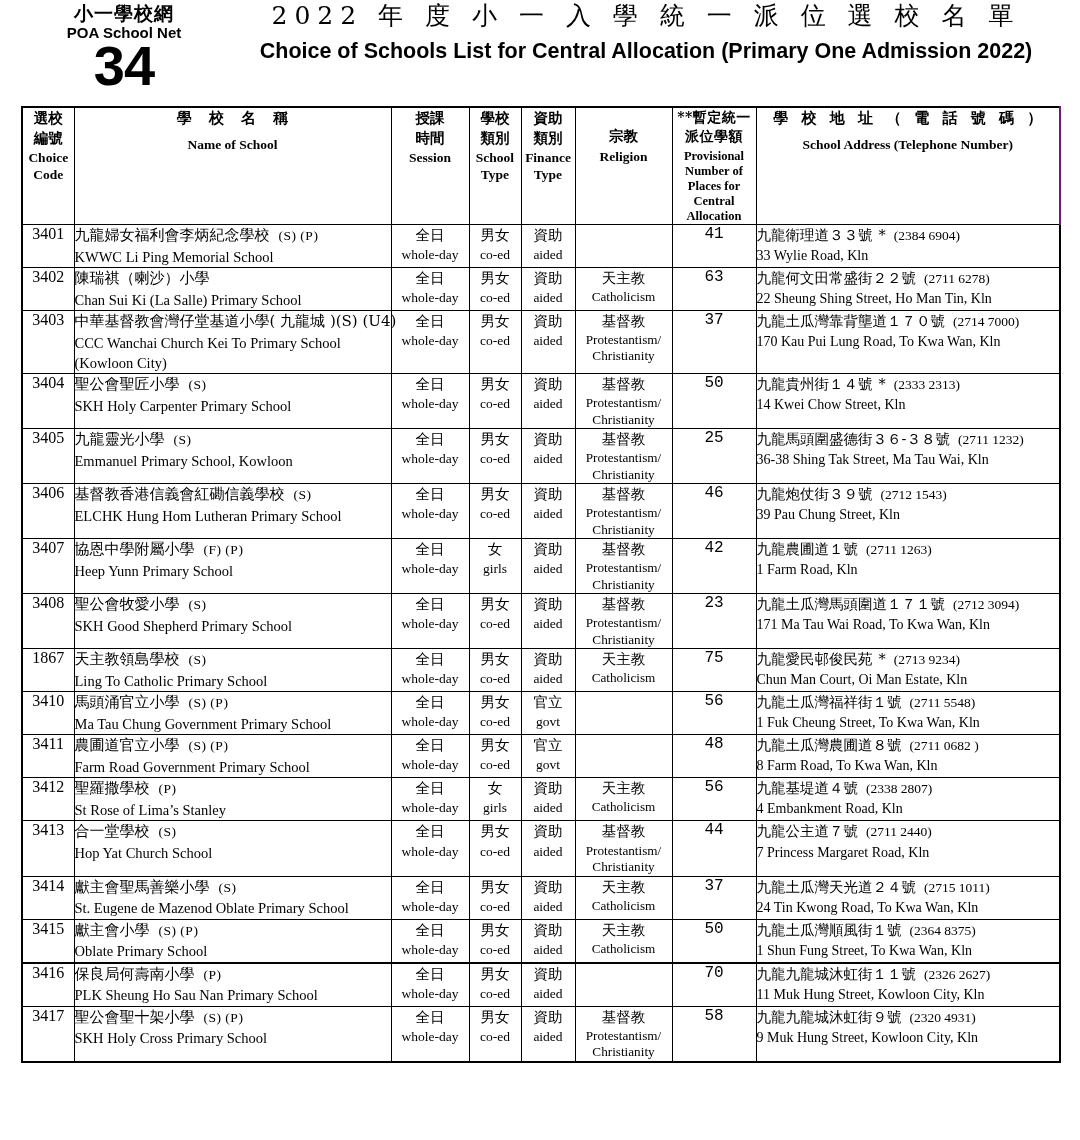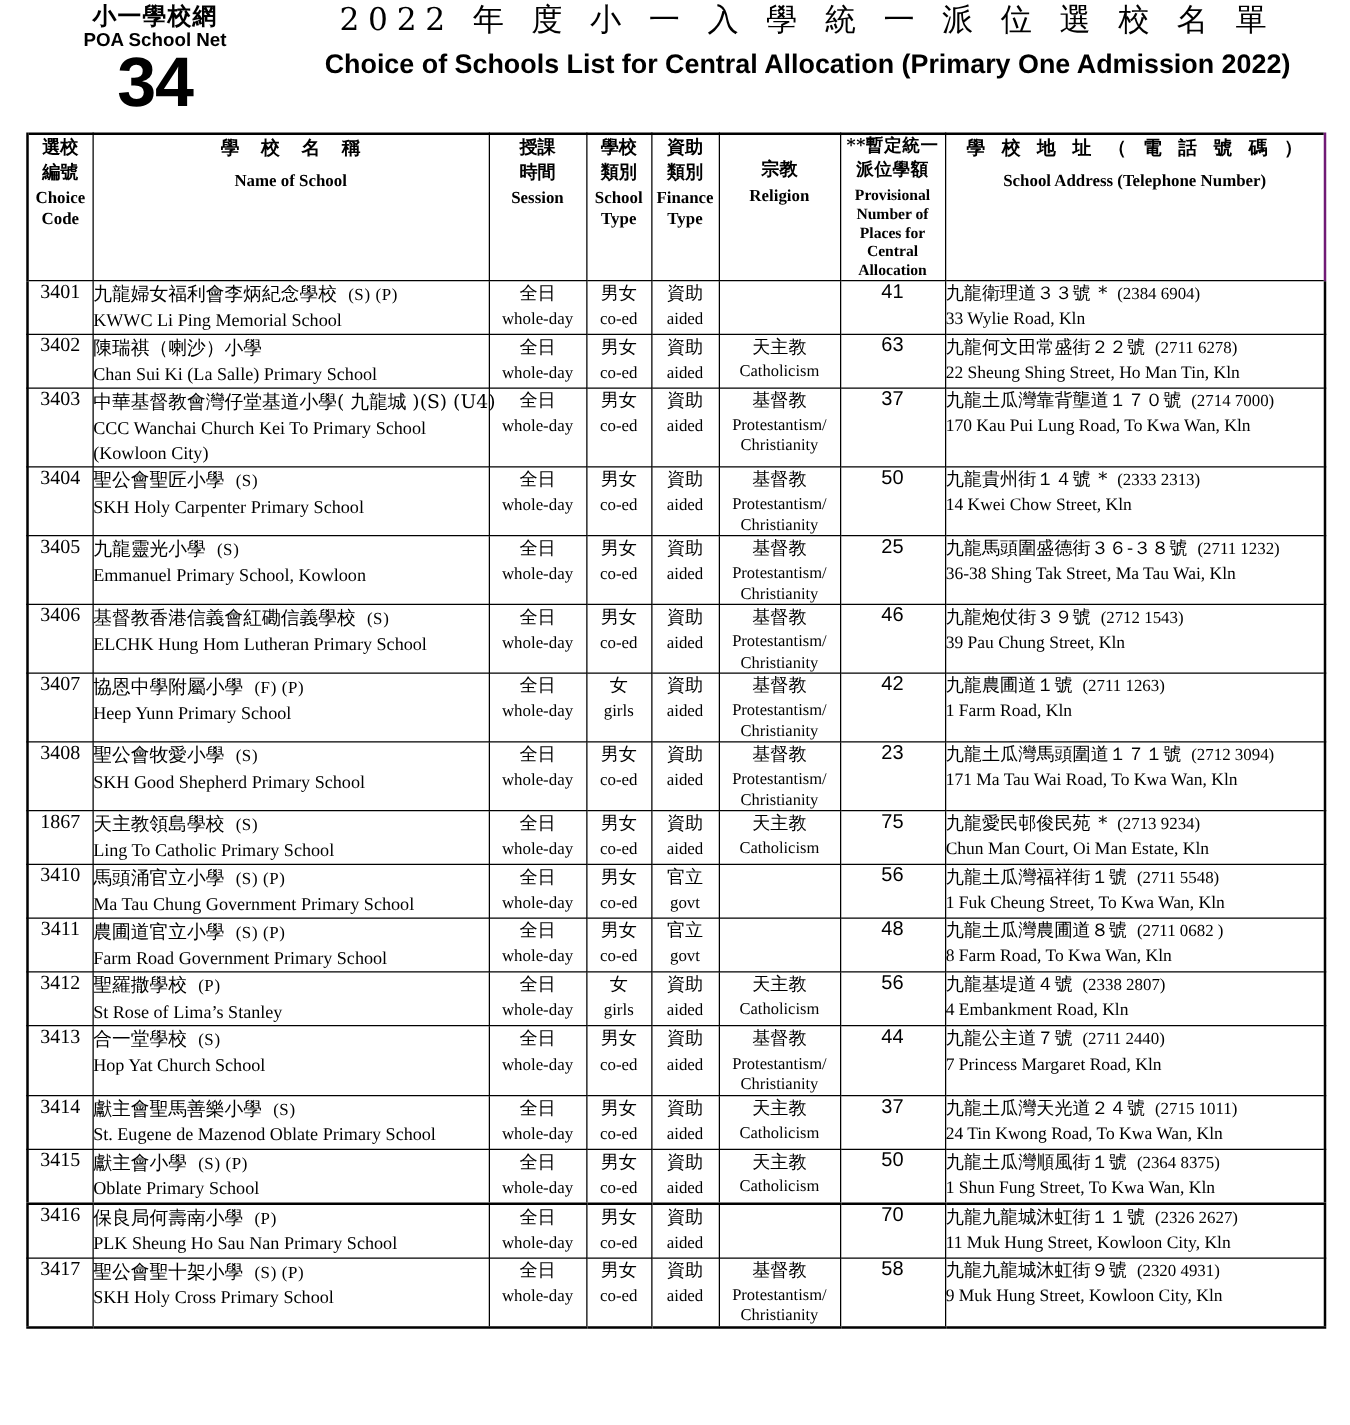--- a/index.html
+++ b/index.html
@@ -168,21 +168,21 @@
     margin-left: 9px;
     letter-spacing: 0.5px;
   }
   td.ctr { text-align: center; }
   td.ctr .cn { font-size: 14.5px; }
   td.ctr .en { font-size: 13.5px; }
   td.rel .cn { font-size: 14.5px; }
   td.rel .en { font-size: 13.2px; line-height: 1.25; white-space: normal; }
   td.places {
     text-align: center;
-    font-family: Liberation Sans, sans-serif;
+    font-family: Liberation Mono, monospace;
     font-size: 16px;
     padding-top: 4px;
   }
   td.addr { padding-left: 8px; text-align: left; border-right: 2px solid #000; }
   td.addr .cn { font-size: 14.5px; }
   td.addr .en { font-size: 14px; }
   td.addr .tel {
     font-family: "Liberation Serif", "DejaVu Serif", serif;
     font-size: 13.5px;
     margin-left: 8px;

